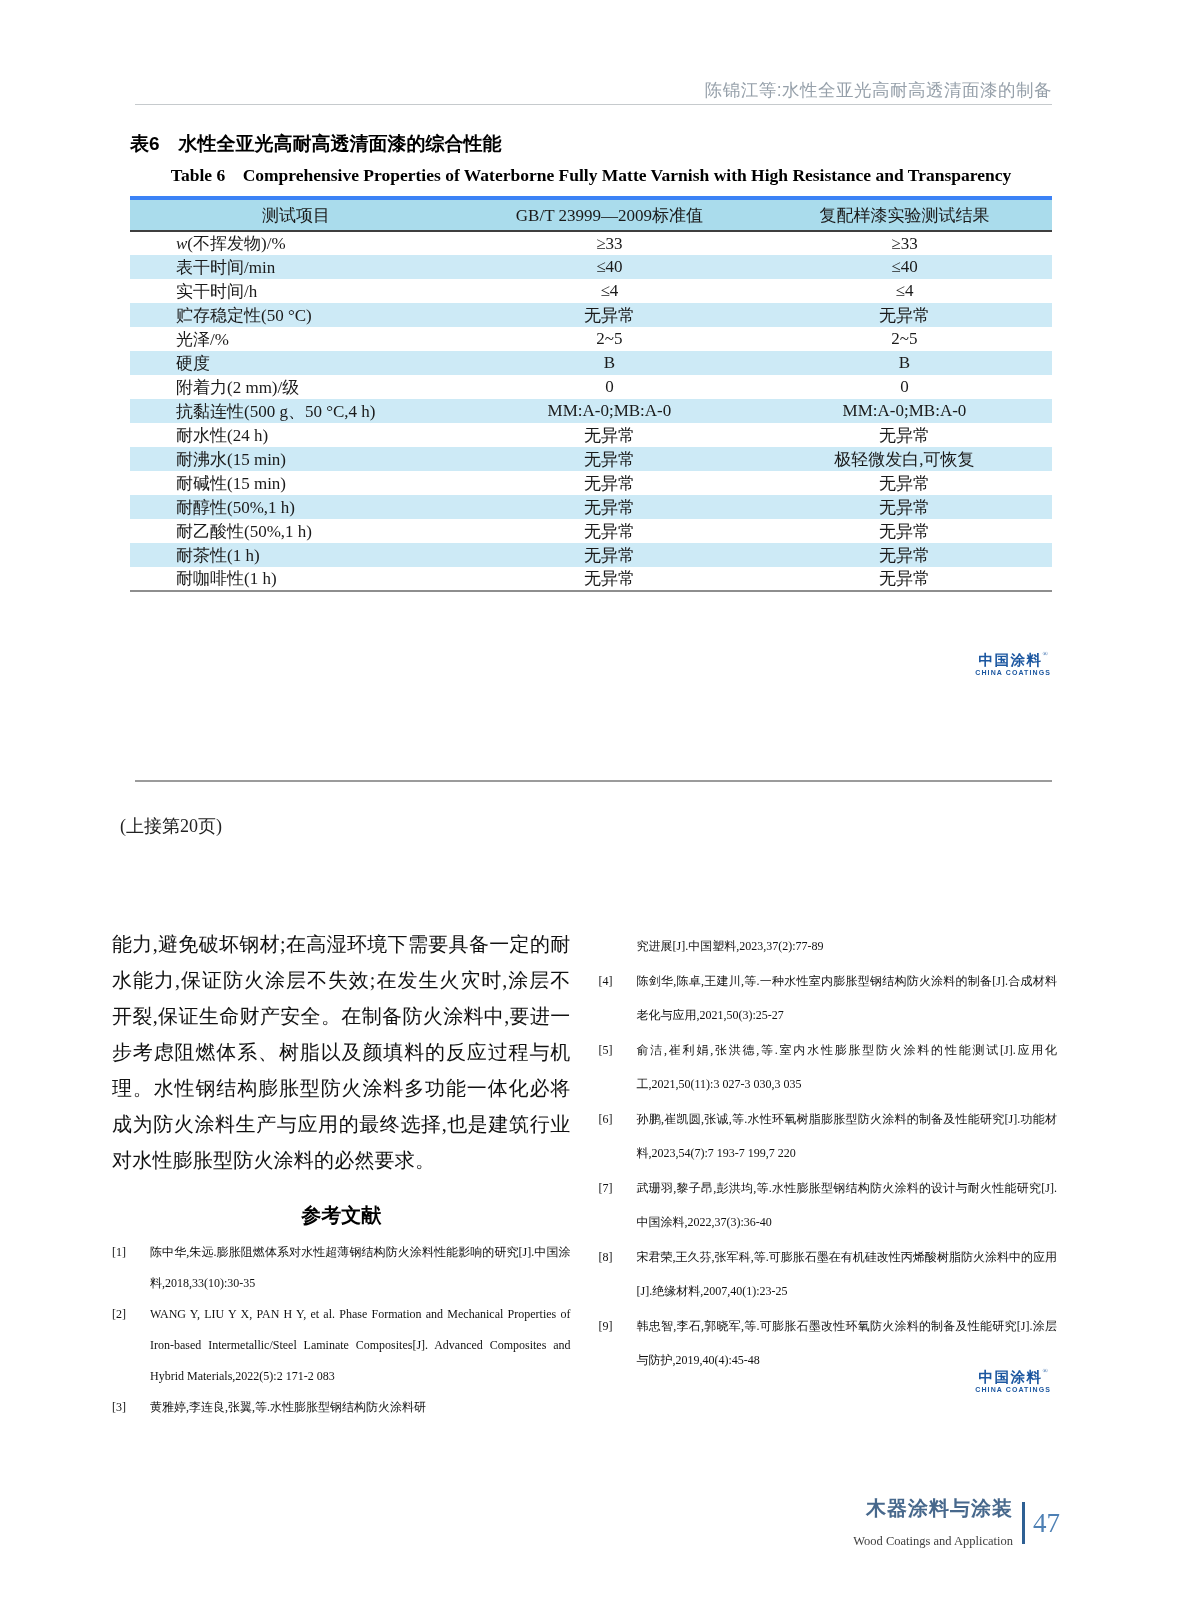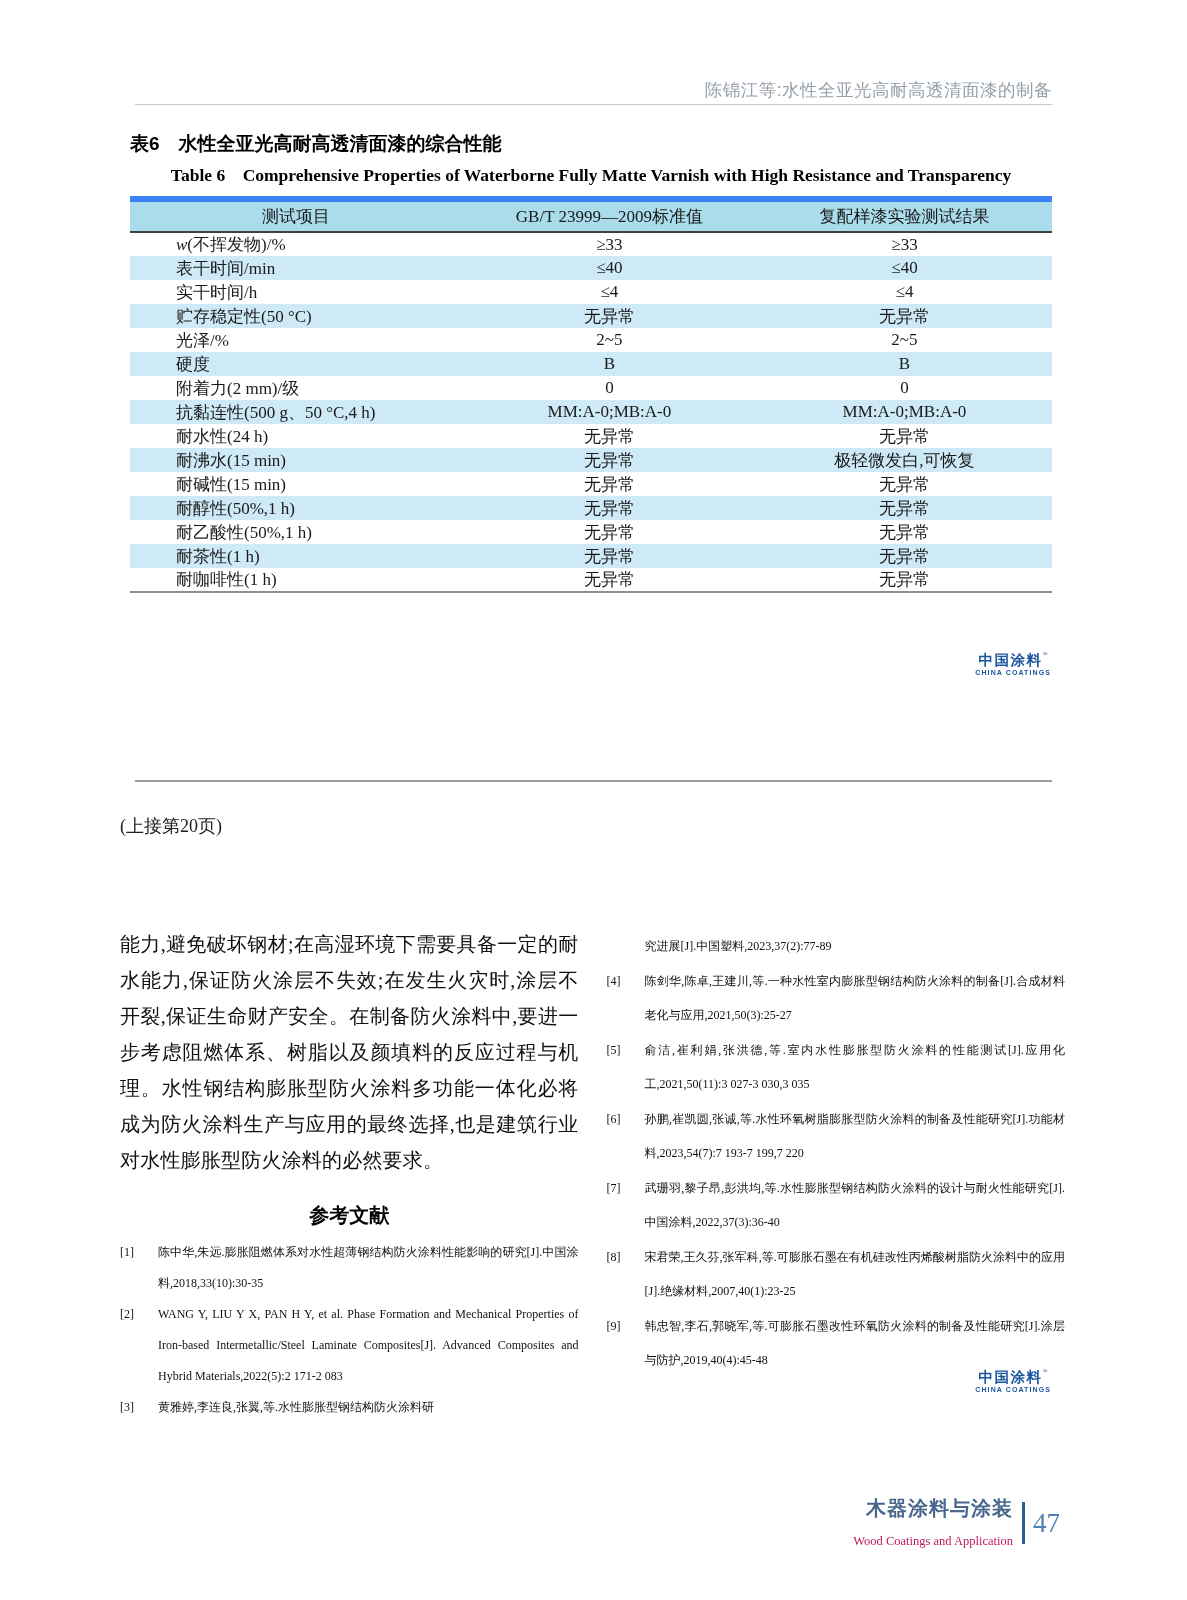--- a/index.html
+++ b/index.html
@@ -23,21 +23,21 @@
   .table-block { position:absolute; top:131px; left:130px; width:922px; }
   .caption-zh {
     text-align:left; font-family:"Liberation Sans","DejaVu Sans",sans-serif;
     font-weight:bold; font-size:19px; color:#000;
   }
   .caption-en {
     margin-top:6px; text-align:center; font-weight:bold; font-size:17.5px; color:#000;
   }
   table.props {
     margin-top:9px; width:100%; border-collapse:collapse;
-    border-top:6px solid #3b82f6; border-bottom:2px solid #8e8e8e;
+    border-top:4px solid #3b82f6; border-bottom:2px solid #8e8e8e;
     font-size:17px;
   }
   table.props thead tr {
     background:var(--table-header-bg,#aadcec);
     border-bottom:2px solid #3f3f3f;
   }
   table.props th { font-weight:normal; height:33px; text-align:center; }
   table.props td { height:24px; text-align:center; }
   table.props td.c-item { text-align:left; padding-left:46px; }
   table.props tr.alt { background:var(--table-row-alt-bg,#cdeaf6); }
@@ -54,21 +54,21 @@
     font-family:"Liberation Sans","DejaVu Sans",sans-serif; font-weight:bold;
     font-size:7px; letter-spacing:1.1px; color:var(--logo-blue,#1c57a0); white-space:nowrap;
   }
   .logo-1 { position:absolute; top:651px; right:136px; }
   .logo-2 { position:absolute; top:1368px; right:136px; }
 
   .mid-rule { position:absolute; top:780px; left:135px; right:135px; height:2px; background:#9b9b9b; }
   .continuation { position:absolute; top:814px; left:120px; font-size:18px; color:#222; }
 
   
-  .columns { position:absolute; top:926px; left:120px; width:945px; display:flex; gap:28px; }
+  .columns { position:absolute; top:926px; left:112px; width:945px; display:flex; gap:28px; }
   .col { width:466px; }
   .paragraph {
     font-size:20px; line-height:36px; text-align:justify; color:#111;
     letter-spacing:0.2px;
   }
   .ref-heading {
     margin-top:24px; margin-bottom:8px; text-align:center;
     font-family:"Liberation Sans","DejaVu Sans",sans-serif;
     font-weight:bold; font-size:20px; color:#000;
   }
@@ -79,21 +79,21 @@
   .ref-item .ref-marker { position:absolute; left:0; top:0; }
   .ref-item.en { text-align:justify; }
 
   
   .footer { position:absolute; top:1497px; right:127px; display:flex; align-items:center; }
   .footer .jtext { text-align:right; margin-right:9px; }
   .footer .jzh {
     font-family:"Liberation Sans","DejaVu Sans",sans-serif; font-weight:bold;
     font-size:20px; color:var(--footer-zh-color,#47688c); letter-spacing:1px; line-height:1.15;
   }
-  .footer .jen { font-size:12.5px; color:#be185d; line-height:1.2;margin-top:14px; }
+  .footer .jen { font-size:12.5px; color:#404040; line-height:1.2;margin-top:14px; }
   .footer .vbar { width:3px; height:42px; background:#2e6094; margin-right:8px; }
   .footer .pnum { font-size:27px; color:var(--footer-page-color,#4e80b4); }
 </style>
 </head>
 <body>
 
 <div class="page">
 
   <div class="running-head">陈锦江等:水性全亚光高耐高透清面漆的制备</div>
   <div class="head-rule"></div>

